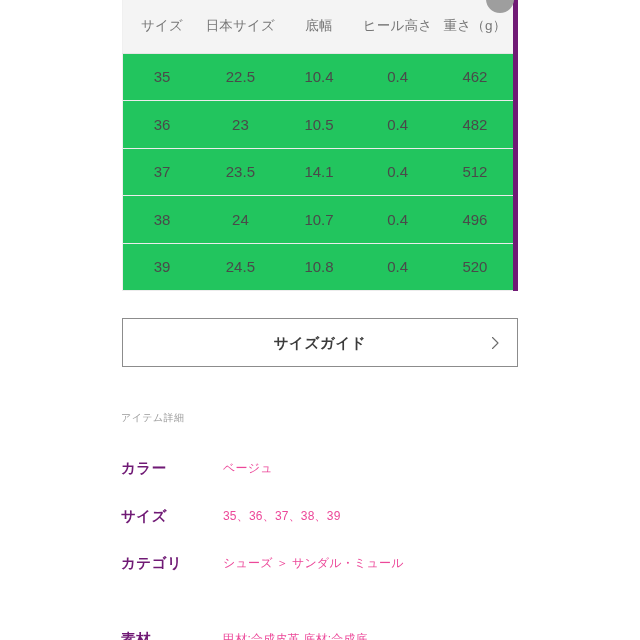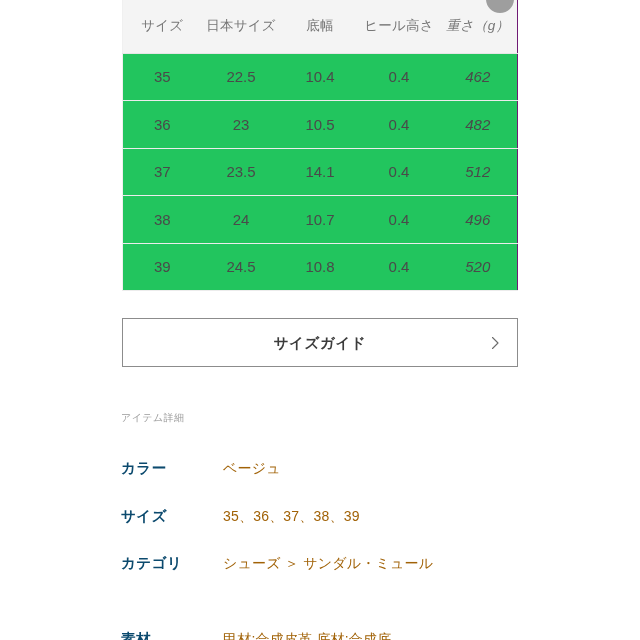--- a/index.html
+++ b/index.html
@@ -66,22 +66,21 @@
   }
   .size-table tbody tr:last-child td {
     border-bottom: 1px solid #ececec;
   }
   .size-table tbody td.col-first,
   .size-table thead th.col-first {
     border-left: 1px solid #f0f0f0;
   }
   .size-table tbody td.col-last,
   .size-table thead th.col-last {
-    border-right: 1px solid #701a75;
-    font-style: italic;
+    border-right: 5px solid #701a75;
   }
 
   
   .size-guide {
     position: absolute;
     left: 122px;
     top: 318px;
     width: 396px;
     height: 49px;
     border: 1px solid #8c8c8c;
@@ -131,31 +130,31 @@
     left: 121px;
     width: 500px;
     height: 20px;
   }
   .detail-row .d-label {
     position: absolute;
     left: 0;
     top: 0;
     font-size: 14.5px;
     font-weight: bold;
-    color: #0c4a6e;
+    color: #701a75;
     letter-spacing: 0.5px;
     white-space: nowrap;
     font-family: Liberation Serif, serif;
   }
   .detail-row .d-value {
     position: absolute;
     left: 102px;
     top: 1px;
-    font-size: 14px;
-    color: #a16207;
+    font-size: 12px;
+    color: #ec4899;
     letter-spacing: 0.2px;
     white-space: nowrap;
   }
   .row-color    { top: 459px; }
   .row-size     { top: 507px; }
   .row-category { top: 554px; }
   .row-material { top: 630px; }
 </style>
 </head>
 <body>

